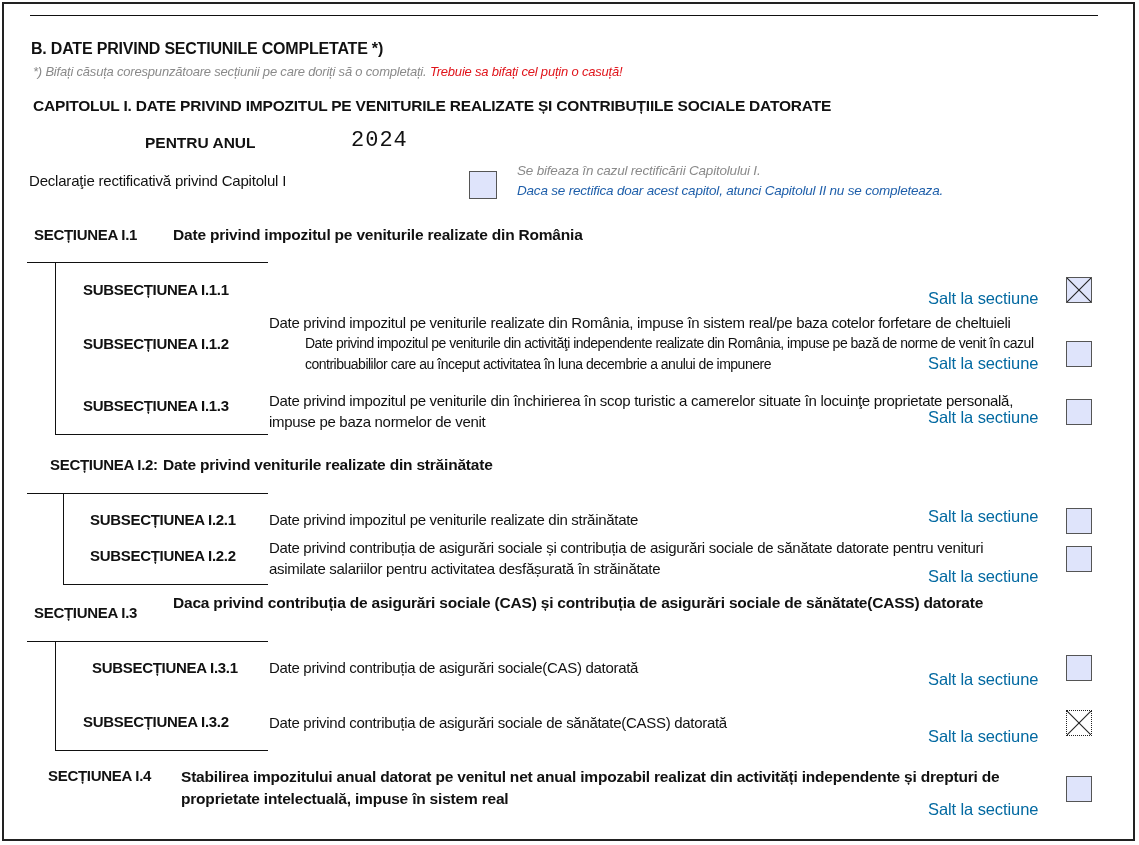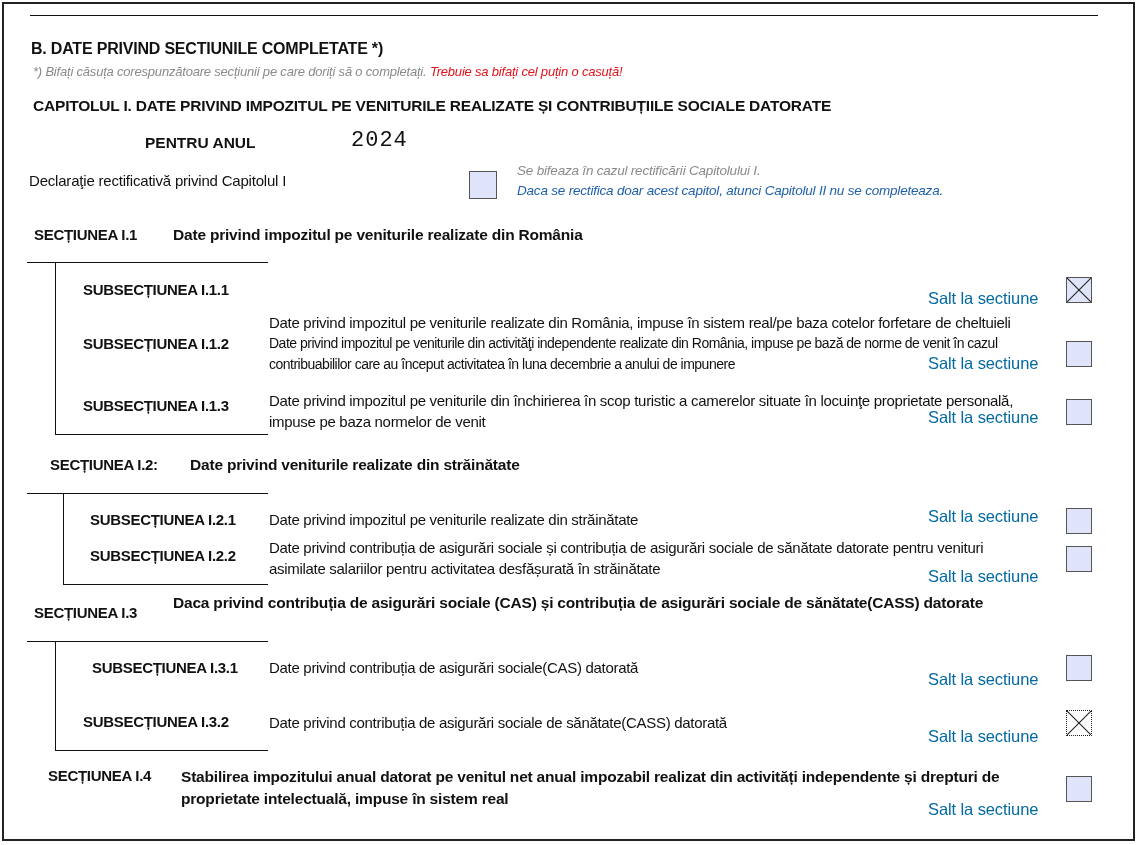--- a/index.html
+++ b/index.html
@@ -16,21 +16,21 @@
   .cap { font-weight: bold; font-size: 15.5px; letter-spacing: -0.2px; }
   .year-label { font-weight: bold; font-size: 15.5px; }
   .year-val { font-family: "Liberation Mono", "DejaVu Sans Mono", monospace; font-size: 22px; letter-spacing: 1px; }
   .rect-label { font-size: 15px; letter-spacing: -0.2px; }
   .hint-gray { font-style: italic; font-size: 13.5px; color: #8a8a8a; letter-spacing: -0.2px; }
   .hint-blue { font-style: italic; font-size: 13.5px; color: #1f5faa; letter-spacing: -0.2px; }
   .sec-code { font-weight: bold; font-size: 15px; letter-spacing: -0.3px; }
   .sec-title { font-weight: bold; font-size: 15.5px; letter-spacing: -0.2px; }
   .sub-code { font-weight: bold; font-size: 15px; letter-spacing: -0.3px; }
   .desc { font-size: 15px; letter-spacing: -0.3px; line-height: 21px; white-space: normal; }
-  .desc-narrow { font-size: 14px; letter-spacing: -0.5px; line-height: 21px; white-space: normal; }
+  .desc-narrow { font-size: 14px; letter-spacing: -0.5px; line-height: 21px; white-space: normal; margin-left: 36px; }
   .link { font-size: 16.5px; color: #0369a1; cursor: pointer; letter-spacing: -0.1px; }
   .cb { position: absolute; width: 26px; height: 26px; box-sizing: border-box;
         border: 1px solid #555; background: #dfe4fb; cursor: pointer; }
   .cb svg { display: block; width: 100%; height: 100%; }
   .cb.focus { border: 1px dotted #222; background: #ffffff; }
 </style>
 </head>
 <body>
 
 <div class="frame"></div>
@@ -72,21 +72,21 @@
 <div class="abs desc-narrow" style="left:269px; top:333px; width:790px;">Date privind impozitul pe veniturile din activităţi independente realizate din România, impuse pe bază de norme de venit în cazul contribuabililor care au început activitatea în luna decembrie a anului de impunere</div>
 <div class="abs link" style="left:928px; top:354px;">Salt la sectiune</div>
 <div class="cb" id="cb-112" style="left:1066px; top:341px;" aria-checked="false"></div>
 
 <div class="abs sub-code" style="left:83px; top:397px;">SUBSECȚIUNEA I.1.3</div>
 <div class="abs desc" style="left:269px; top:390px; width:760px;">Date privind impozitul pe veniturile din închirierea în scop turistic a camerelor situate în locuinţe proprietate personală, impuse pe baza normelor de venit</div>
 <div class="abs link" style="left:928px; top:408px;">Salt la sectiune</div>
 <div class="cb" id="cb-113" style="left:1066px; top:399px;" aria-checked="false"></div>
 
 <div class="abs sec-code" style="left:50px; top:456px;text-align:right;">SECȚIUNEA I.2:</div>
-<div class="abs sec-title" style="left:190px; top:456px;">Date privind veniturile realizate din străinătate</div>
+<div class="abs sec-title" style="left:163px; top:456px;">Date privind veniturile realizate din străinătate</div>
 <div class="hline" style="left:27px; top:493px; width:241px;"></div>
 <div class="vline" style="left:63px; top:493px; height:92px;"></div>
 <div class="hline" style="left:63px; top:584px; width:205px;"></div>
 
 <div class="abs sub-code" style="left:90px; top:511px;">SUBSECȚIUNEA I.2.1</div>
 <div class="abs desc" style="left:269px; top:509px; width:640px;">Date privind impozitul pe veniturile realizate din străinătate</div>
 <div class="abs link" style="left:928px; top:507px;">Salt la sectiune</div>
 <div class="cb" id="cb-121" style="left:1066px; top:508px;" aria-checked="false"></div>
 
 <div class="abs sub-code" style="left:90px; top:547px;">SUBSECȚIUNEA I.2.2</div>

